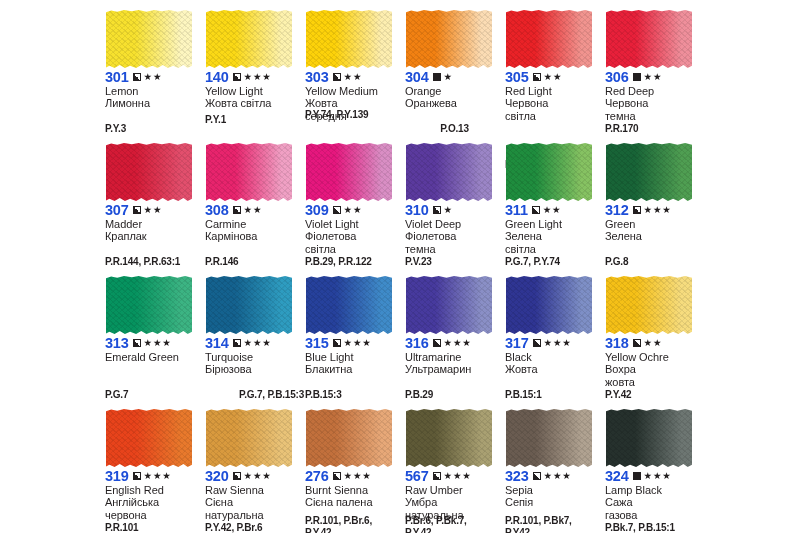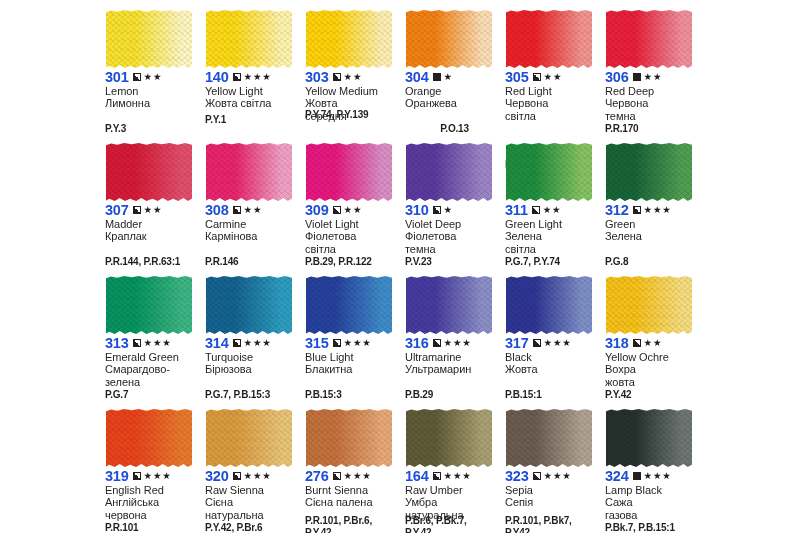--- a/index.html
+++ b/index.html
@@ -352,41 +352,39 @@
             <div class="swatch-texture"></div>
           </div>
         </div>
         <div class="caption">
           <div class="id-line">
             <span class="code">313</span>
             <span class="transparency semi"></span>
             <span class="stars">★★★</span>
           </div>
           <div class="name-en">Emerald Green</div>
-          <div class="name-uk">Смарагдово-
-зелена</div>
         </div>
         <div class="pigment" style="top: 115px;">P.G.7</div>
       </div>
       <div class="cell">
         <div class="swatch-wrap">
           <div class="swatch" style="background: linear-gradient(to right, rgb(20, 98, 143) 0%, rgb(20, 98, 143) 34%, rgb(46, 156, 192) 88%, rgb(46, 156, 192) 100%);">
             <div class="swatch-texture"></div>
           </div>
         </div>
         <div class="caption">
           <div class="id-line">
             <span class="code">314</span>
             <span class="transparency semi"></span>
             <span class="stars">★★★</span>
           </div>
           <div class="name-en">Turquoise</div>
           <div class="name-uk">Бірюзова</div>
         </div>
-        <div class="pigment" style="top: 115px;">P.G.7, P.B.15:3</div>
+        <div class="pigment" style="top: 115px; text-align: right;">P.G.7, P.B.15:3</div>
       </div>
       <div class="cell">
         <div class="swatch-wrap">
           <div class="swatch" style="background: linear-gradient(to right, rgb(38, 65, 156) 0%, rgb(38, 65, 156) 34%, rgb(63, 139, 201) 88%, rgb(63, 139, 201) 100%);">
             <div class="swatch-texture"></div>
           </div>
         </div>
         <div class="caption">
           <div class="id-line">
             <span class="code">315</span>
@@ -505,21 +503,21 @@
 P.Y.42</div>
       </div>
       <div class="cell">
         <div class="swatch-wrap">
           <div class="swatch" style="background: linear-gradient(to right, rgb(95, 90, 55) 0%, rgb(95, 90, 55) 34%, rgb(169, 160, 114) 88%, rgb(169, 160, 114) 100%);">
             <div class="swatch-texture"></div>
           </div>
         </div>
         <div class="caption">
           <div class="id-line">
-            <span class="code">164</span>
+            <span class="code">567</span>
             <span class="transparency semi"></span>
             <span class="stars">★★★</span>
           </div>
           <div class="name-en">Raw Umber</div>
           <div class="name-uk">Умбра
 натуральна</div>
         </div>
         <div class="pigment" style="top: 108px;">P.Br.6, P.Bk.7,
 P.Y.42</div>
       </div>

